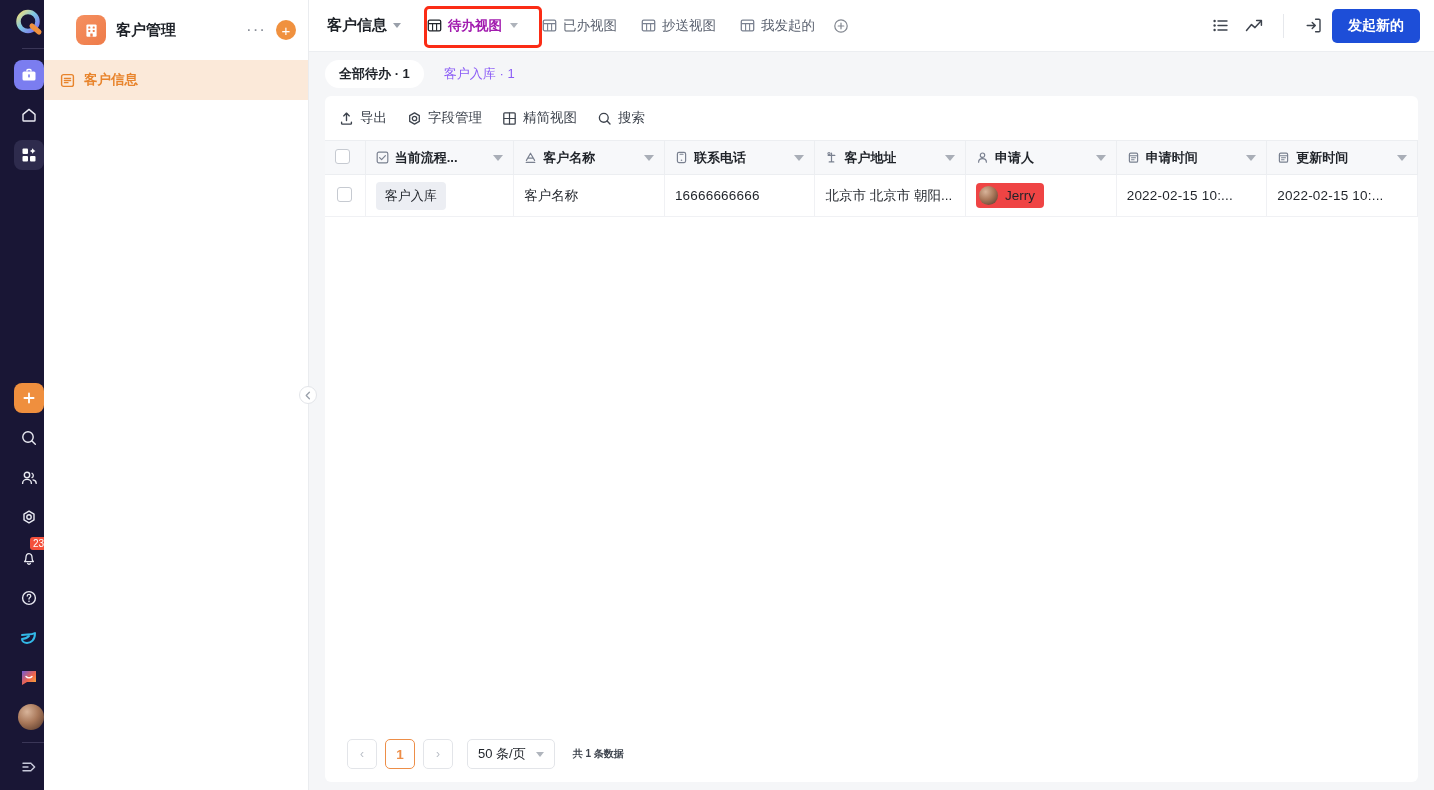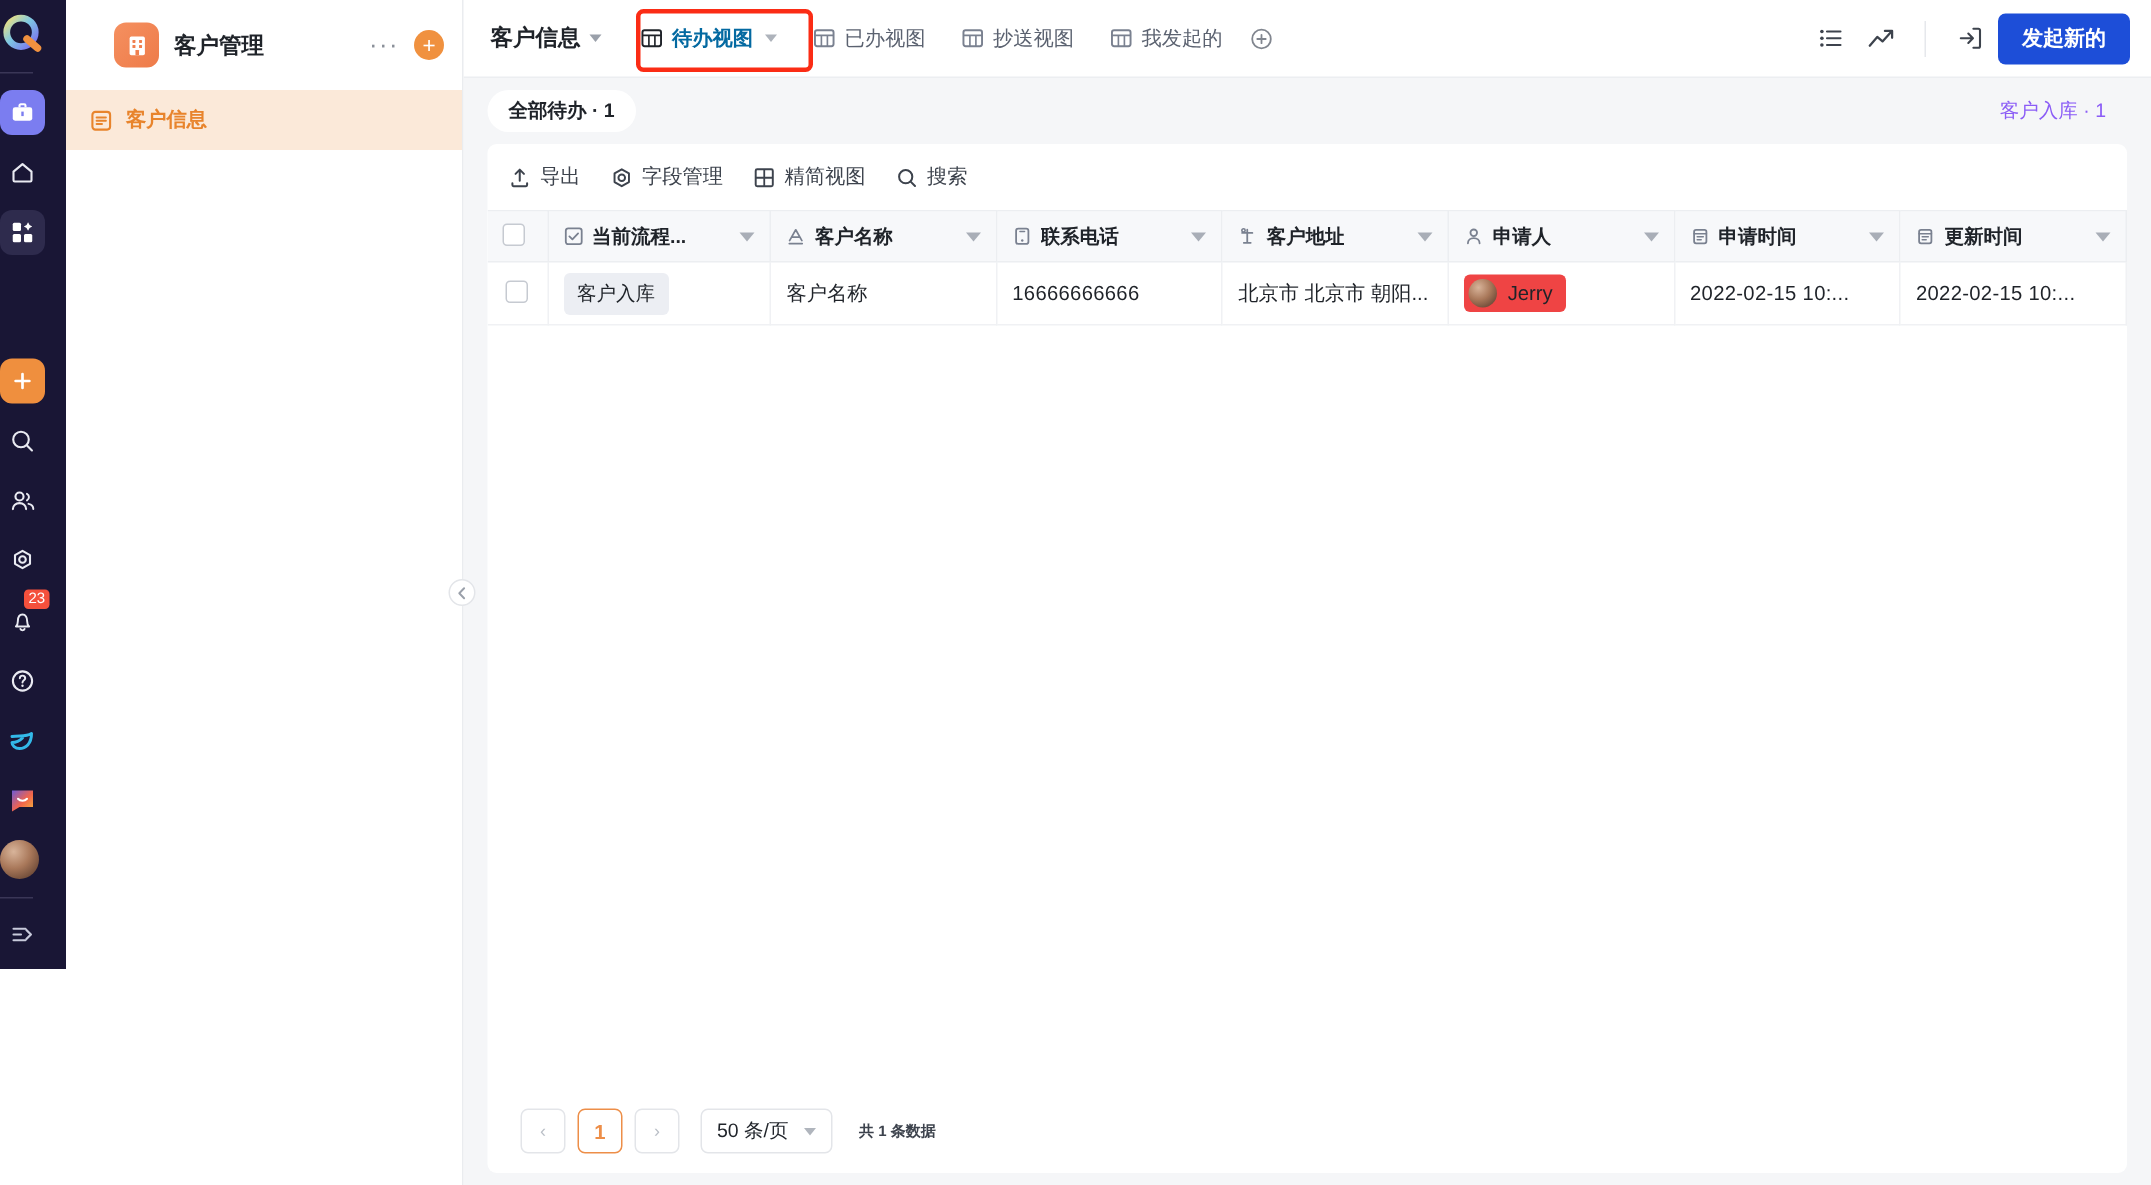--- a/index.html
+++ b/index.html
@@ -9,23 +9,23 @@
     width: 1434px; height: 790px;
     overflow: hidden;
     background: #ffffff;
     font-family: "Liberation Sans", "DejaVu Sans", sans-serif;
     -webkit-font-smoothing: antialiased;
   }
   .app { position: relative; width: 1434px; height: 790px; display: flex; }
 
   
   .rail {
-    width: 44px; height: 646px;
+    width: 44px; height: 790px;
     background: #191635;
-    display: flex; flex-direction: column; align-items: flex-start;
+    display: flex; flex-direction: column; align-items: flex-end;
     flex: 0 0 44px;
     position: relative;
   }
   .rail-logo { margin-top: 8px; width: 30px; height: 30px; position: relative; }
   .rail-sep { width: 22px; height: 1px; background: #3a3657; margin: 10px 0 6px; }
   .rail-btn {
     width: 30px; height: 30px; margin: 5px 0;
     border-radius: 8px;
     display: flex; align-items: center; justify-content: center;
     position: relative;
@@ -107,21 +107,21 @@
     display: flex; align-items: center; cursor: pointer; white-space: nowrap;
   }
   .caret { border-left: 4px solid transparent; border-right: 4px solid transparent;
            border-top: 5px solid #9aa0aa; margin-left: 6px; display: inline-block; }
   .views { display: flex; align-items: center; margin-left: 16px; gap: 4px; flex: 1 1 auto; }
   .view-tab {
     display: flex; align-items: center; gap: 6px;
     padding: 6px 10px; border-radius: 6px;
     font-size: 13.5px; color: #5b6270; cursor: pointer; white-space: nowrap;
   }
-  .view-tab.active { color: #0369a1; font-weight: bold; }
+  .view-tab.active { color: #a21caf; font-weight: bold; }
   .view-tab .mini-caret {
     border-left: 4px solid transparent; border-right: 4px solid transparent;
     border-top: 5px solid #aeb3bb; margin-left: 2px;
   }
   .view-add { color: #81868f; cursor: pointer; display: flex; align-items: center; padding: 4px; }
   .highlight-box {
     position: absolute; left: 424px; top: 6px; width: 118px; height: 42px;
     border: 3px solid #fb2c15; border-radius: 5px; pointer-events: none; z-index: 9;
   }
   .top-actions { display: flex; align-items: center; gap: 4px; }
@@ -132,21 +132,21 @@
   .top-div { width: 1px; height: 24px; background: #e6e8ec; margin: 0 10px; }
   .primary-btn {
     background: #1d4ed8; color: #fff; font-size: 14px; font-weight: bold;
     border: none; border-radius: 5px; height: 34px; padding: 0 16px;
     cursor: pointer; white-space: nowrap;
     font-family: "Liberation Sans", sans-serif;
   }
 
   .subtabs {
     height: 44px; display: flex; align-items: center; gap: 6px;
-    padding: 0 16px; background: #f5f6f8; flex: 0 0 44px; justify-content: space-between;
+    padding: 0 16px; background: #f5f6f8; flex: 0 0 44px;
   }
   .subtab {
     font-size: 13px; color: #8b5cf6; padding: 5px 14px; border-radius: 14px;
     cursor: pointer; white-space: nowrap;
   }
   .subtab.active { background: #fff; color: #1f2329; font-weight: bold; }
 
   .card {
     margin: 0 16px 0 16px; background: #fff; border-radius: 6px;
     flex: 1 1 auto; display: flex; flex-direction: column; overflow: hidden;

